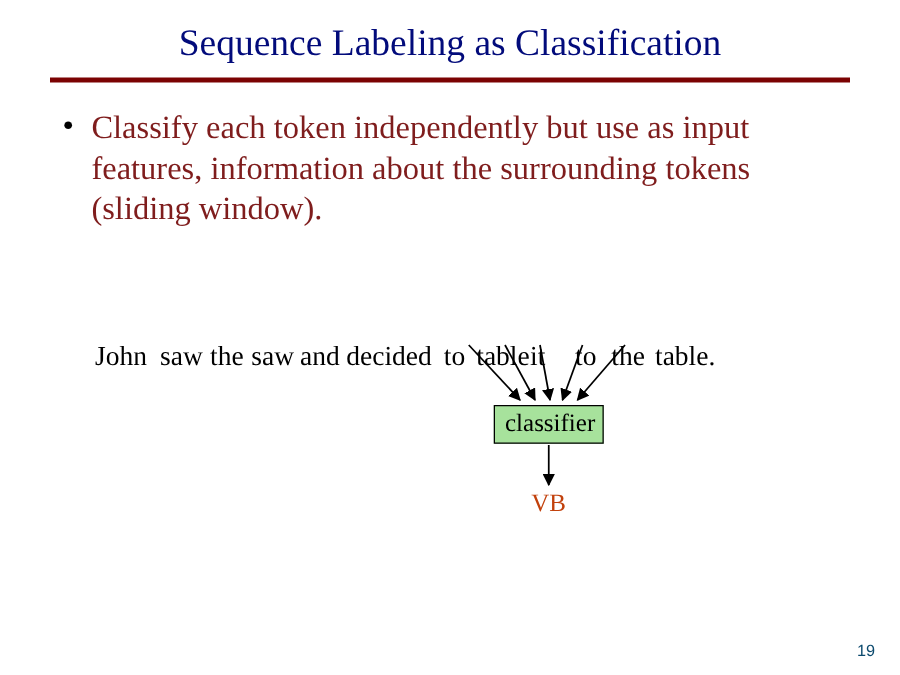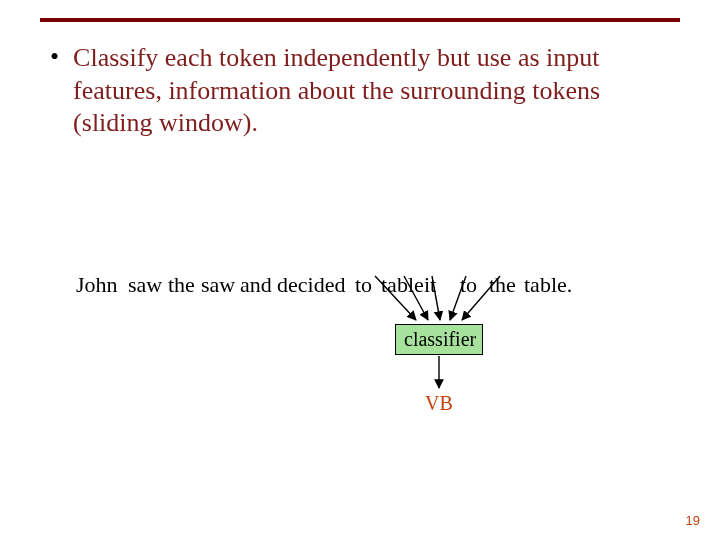--- a/index.html
+++ b/index.html
@@ -71,33 +71,34 @@
     position: absolute;
     font-size: 20px;
     color: #c2410c;
   }
   .page-num {
     position: absolute;
     right: 20px;
     bottom: 12px;
     font-size: 13px;
     font-family: Arial, sans-serif;
-    color: #c2410c;
+    color: #0c4a6e;
   }
   svg.arrows {
     position: absolute;
     left: 0; top: 0;
     width: 720px; height: 200px;
     pointer-events: none;
   }
 </style>
 </head>
 <body>
 
 <div class="slide">
+  <h1 class="title">Sequence Labeling as Classification</h1>
   <div class="rule"></div>
   <div class="bullet-wrap">
     <div class="bullet-dot">•</div>
     <div class="bullet-text">Classify each token independently but use as input features, information about the surrounding tokens (sliding window).</div>
   </div>
 </div>
 
 <div class="diagram">
   <div class="sentence" id="sentence-row">
       <span style="position: absolute; left: 76px; top: 0px;">John</span>

